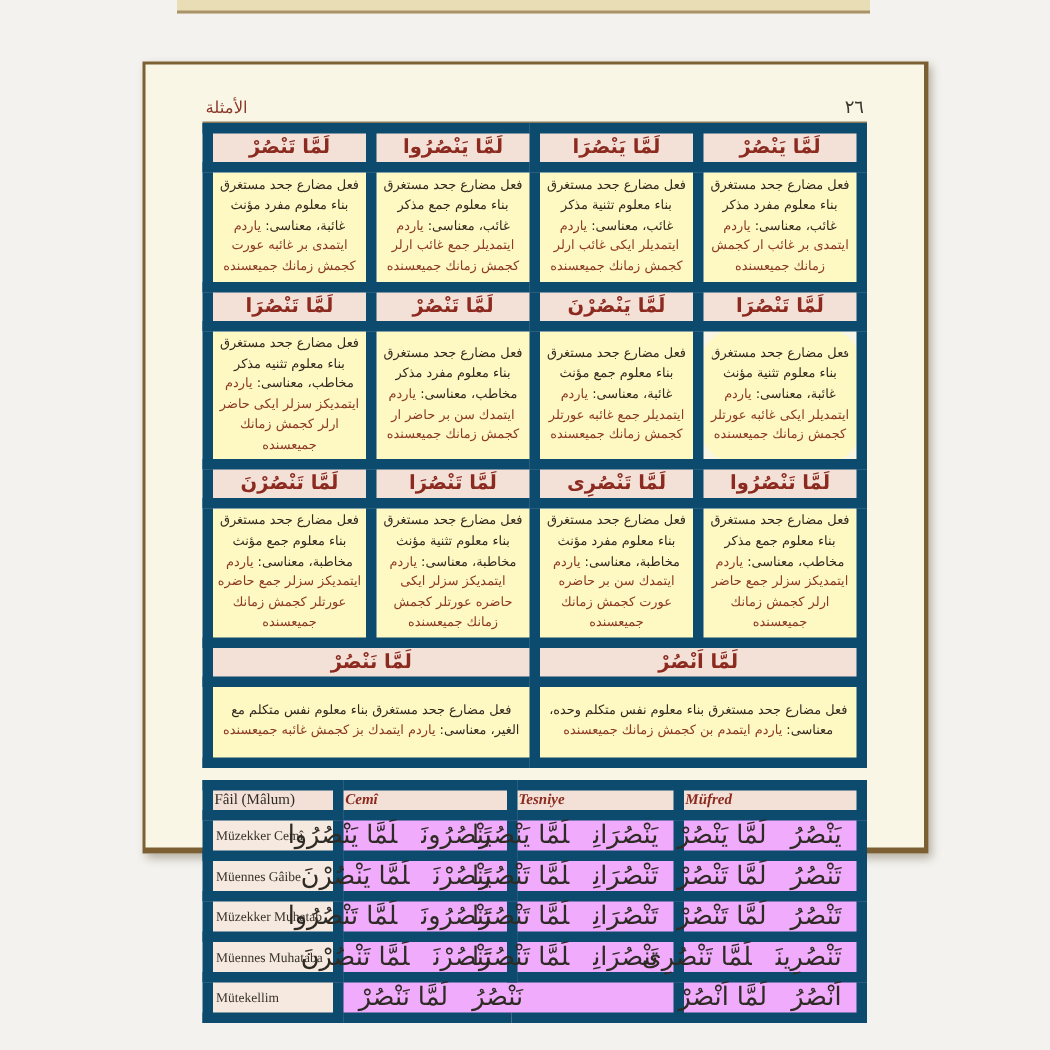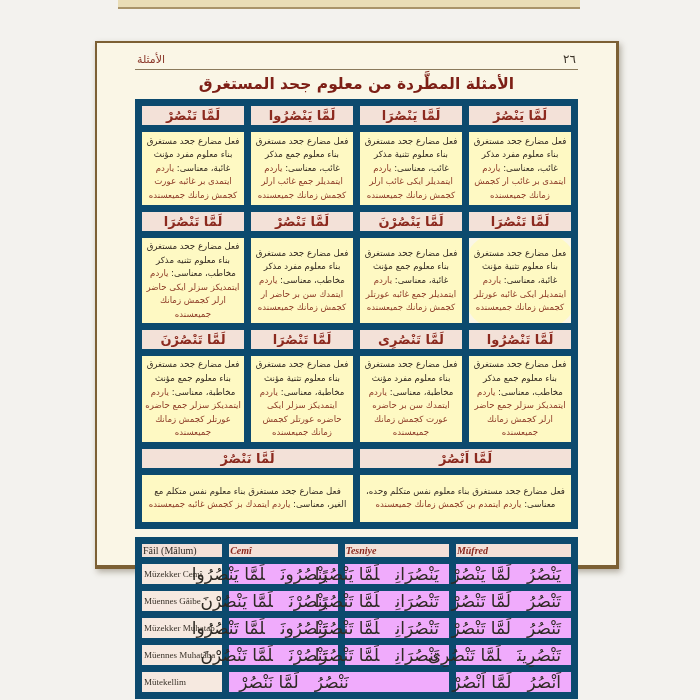--- a/index.html
+++ b/index.html
@@ -13,21 +13,21 @@
     position:absolute;top:0;left:118px;width:462px;height:7px;
     background:#e9ddb6;border-bottom:2px solid #a9946a;
   }
   .page{
     position:absolute;left:95px;top:41px;width:524px;height:528px;
     box-sizing:border-box;
     background:#faf6e6;
     border:2px solid #7c6034;
     border-right-width:3px;border-bottom-width:4px;
     box-shadow:2px 3px 6px rgba(60,45,20,.35);
-    padding:9px 38px 10px 38px;
+    padding:21px 38px 10px 38px;
   }
   .page-header{
     display:flex;justify-content:space-between;align-items:flex-end;
     border-bottom:1px solid #8a7a5c;
     padding:0 2px 3px 2px;
   }
   .running-title{font-size:11px;color:#8c3a2c;}
   .pageno{font-size:12px;color:#3c342a;}
   .page-title{
     text-align:center;color:#7d1f16;font-weight:bold;
@@ -66,21 +66,20 @@
 <body>
 
 <div class="top-strip"></div>
 
 <div class="page">
   <div class="page-header">
     <span class="running-title" dir="rtl">الأمثلة</span>
     <span class="pageno">٢٦</span>
   </div>
 
-  <div class="page-title">الأمثلة المطَّردة من معلوم جحد المستغرق</div>
 
   <table id="main-grid" dir="rtl">
     <colgroup>
         <col style="width:25%">
         <col style="width:25%">
         <col style="width:25%">
         <col style="width:25%">
       </colgroup>
   <tbody>
         <tr>

